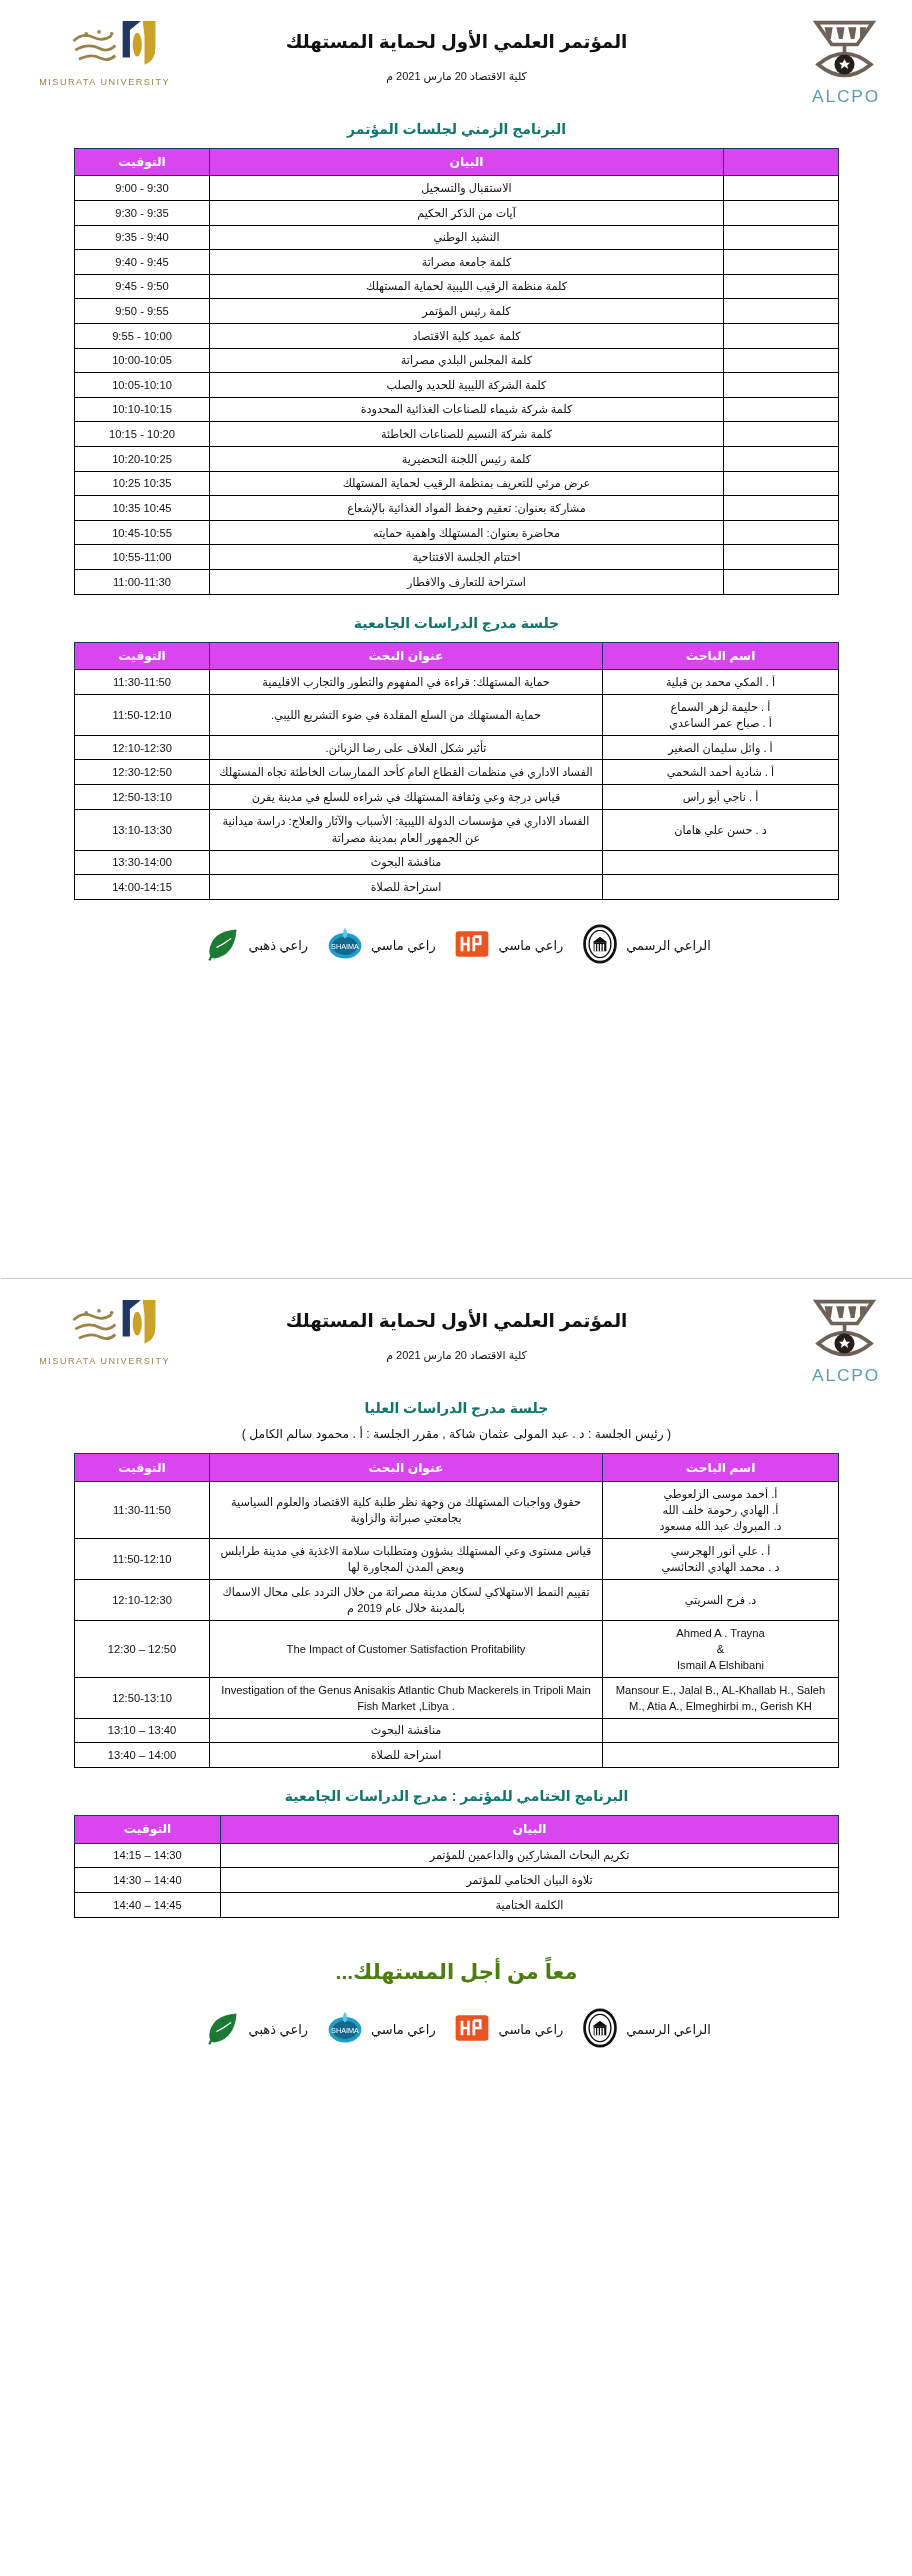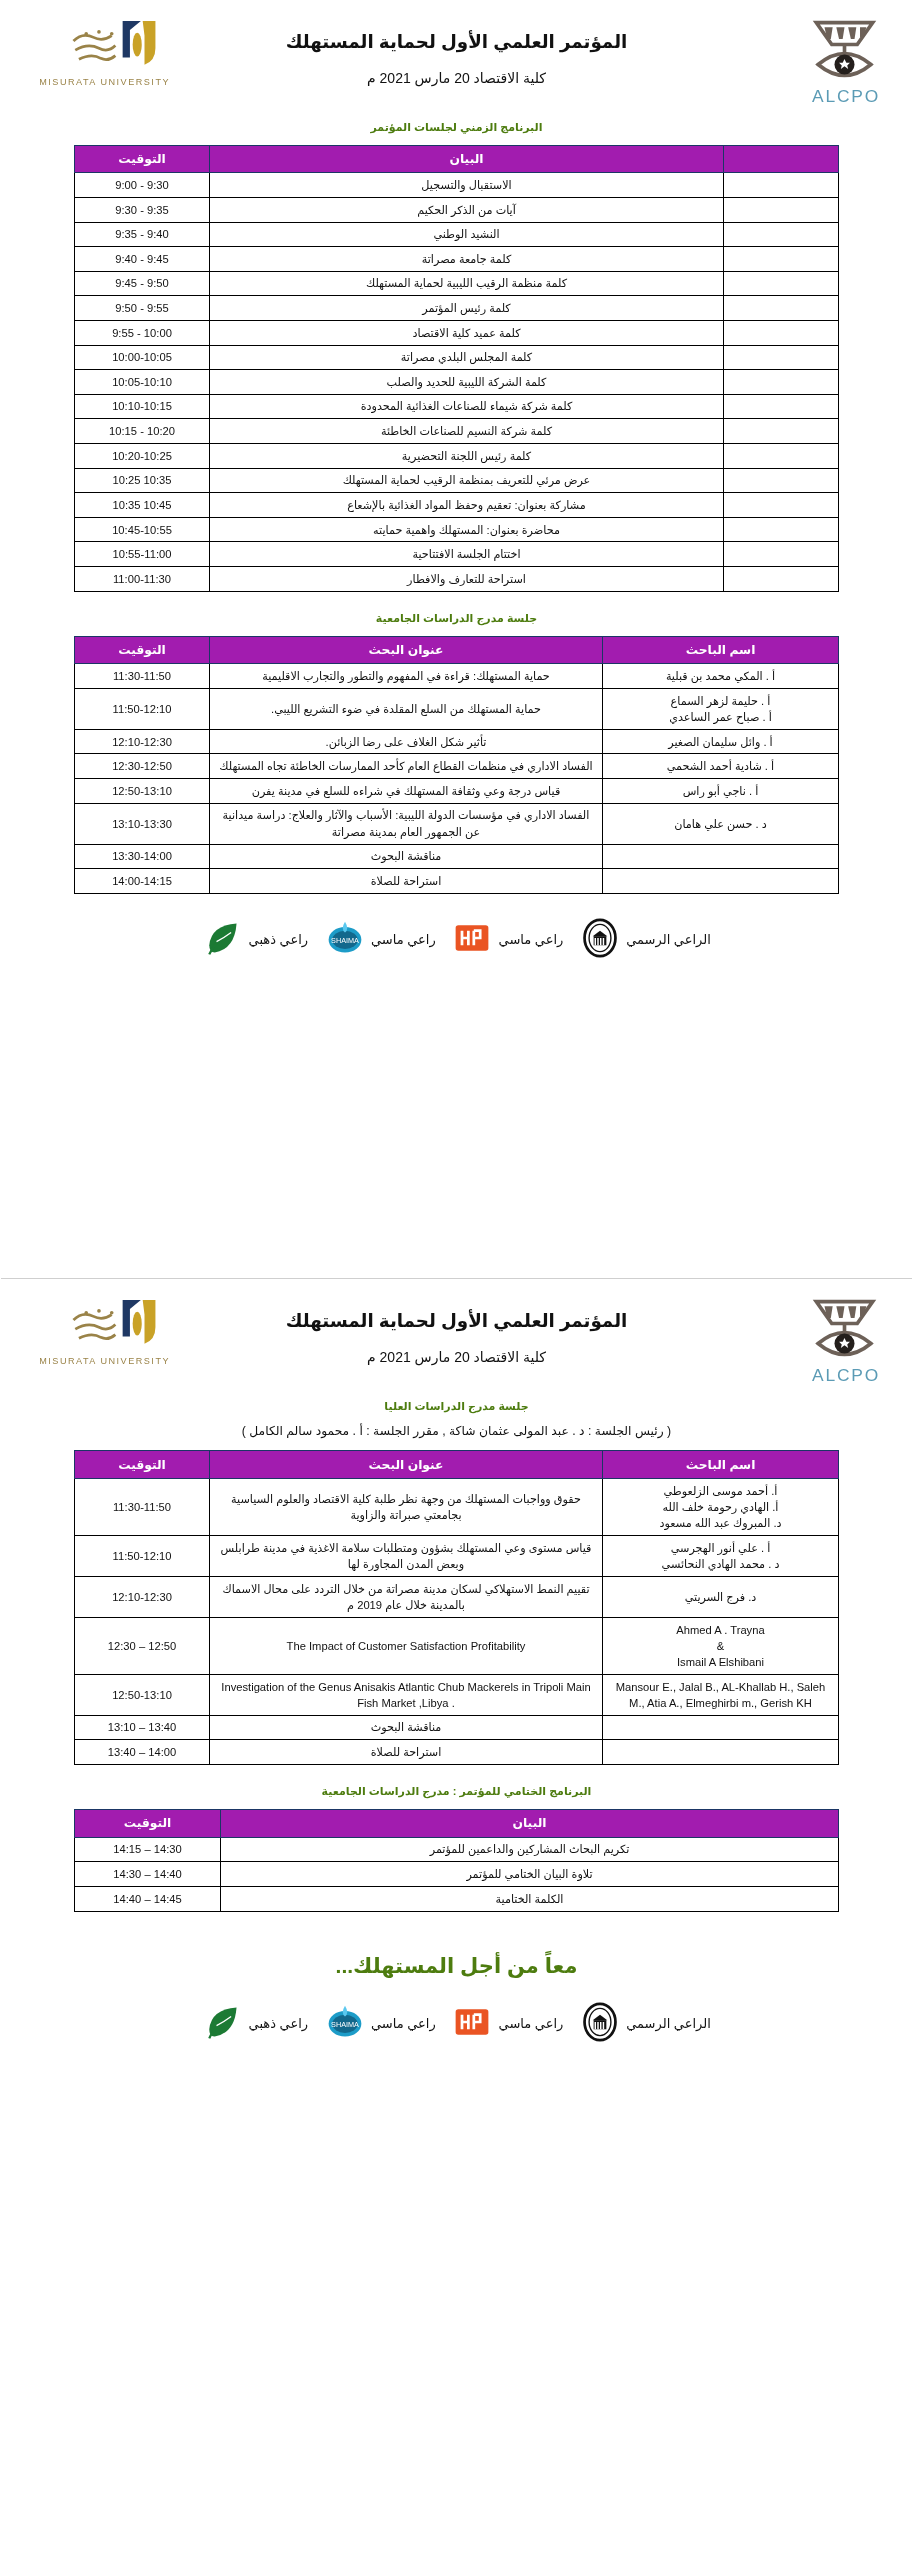--- a/index.html
+++ b/index.html
@@ -43,21 +43,21 @@
     padding-top: 12.8px;
   }
   .conf-title {
     font-size: 18.3px;
     font-weight: bold;
     color: #111111;
     line-height: 1.4;
     letter-spacing: 0;
   }
   .conf-sub {
-    font-size: 14px;
+    font-size: 11px;
     font-weight: normal;
     color: #111111;
     margin-top: 14.6px;
     direction: rtl;
   }
 
   
   .alcpo-mark { width: 71px; height: 64px; }
   .alcpo-word {
     font-size: 17.4px;
@@ -71,42 +71,42 @@
     font-size: 9.1px;
     letter-spacing: 1.5px;
     color: #9a8348;
     margin-top: 1.8px;
     font-family: "Liberation Sans", sans-serif;
   }
 
   
   .section-title {
     text-align: center;
-    font-size: 11px;
+    font-size: 14px;
     font-weight: bold;
-    color: #4d7c0f;
+    color: #0f766e;
     margin: 20px 0 11px 0;
   }
   .chair-line {
     text-align: center;
     font-size: 12.3px;
     color: #111111;
     margin: 5.5px 0 12.8px 0;
     font-weight: normal;
   }
 
   
   table.prog {
     border-collapse: collapse;
     margin: 0 auto;
     background: #ffffff;
     table-layout: fixed;
   }
   table.prog th {
-    background: #a21caf;
+    background: #d946ef;
     color: #ffffff;
     font-size: 12.3px;
     font-weight: bold;
     text-align: center;
     padding: 6.4px 3.7px;
     border: 0.9px solid #1b3665;
   }
   table.prog td {
     border: 0.9px solid #000000;
     font-size: 11.2px;

